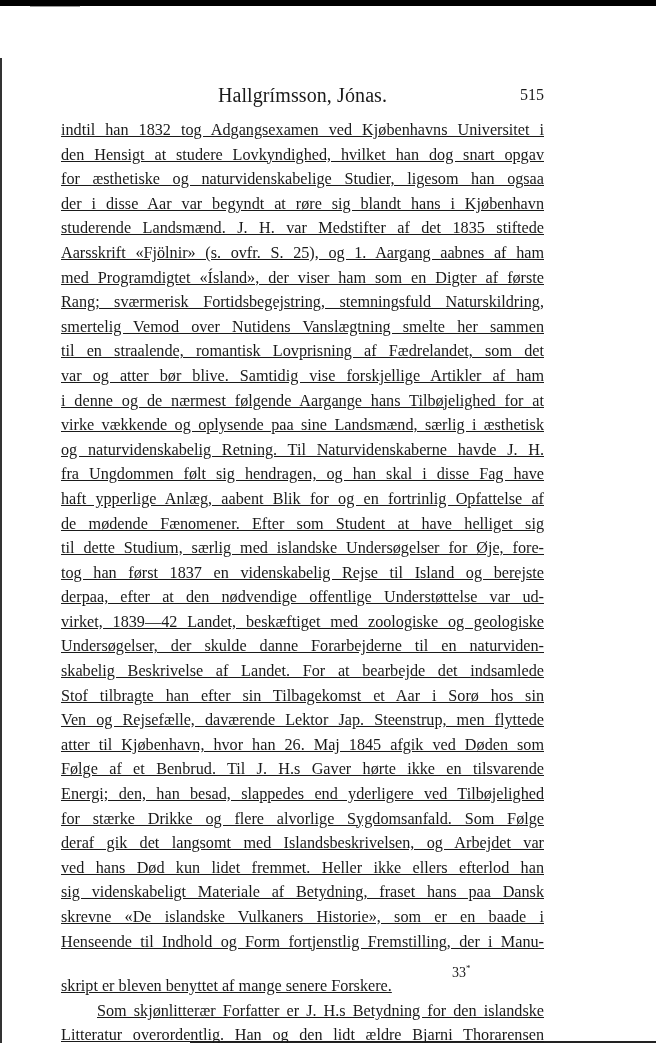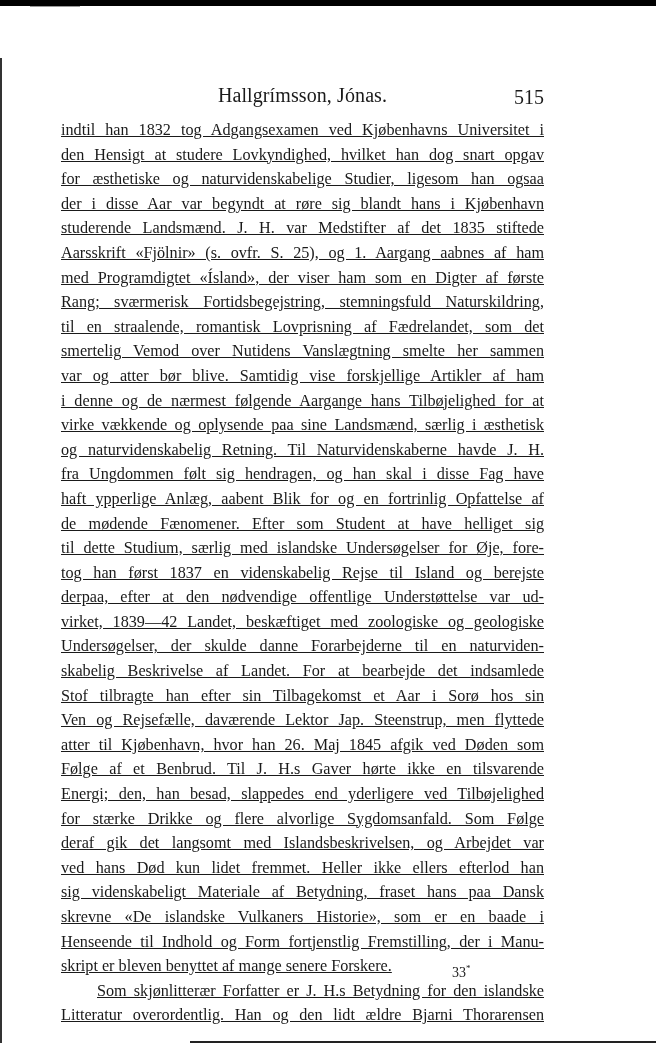--- a/index.html
+++ b/index.html
@@ -12,30 +12,30 @@
   .left-edge { position: absolute; left: 0; top: 58px; width: 2px; height: 985px; background: #333; }
   .bottom-edge { position: absolute; left: 190px; top: 1041px; width: 466px; height: 2px; background: #222; }
   .running-head {
     position: absolute; left: 61px; top: 84px; width: 483px; height: 24px;
   }
   .running-title {
     position: absolute; left: 0; right: 0; text-align: center; top: 0;
     font-size: 20px; letter-spacing: 0.1px;
   }
   .page-number {
-    position: absolute; right: 0; top: 2px; font-size: 20px;
+    position: absolute; right: 0; top: 2px; font-size: 16px;
   }
   .body-text {
     position: absolute; left: 61px; top: 118px; width: 483px;
     font-size: 16.2px; line-height: 24.6px;
   }
   .line {
     display: block; white-space: nowrap; text-align: justify; text-align-last: justify; height: 24.6px; text-decoration: underline;
   }
-  .line.last { text-align-last: left; }
+  .line.last { text-align-last: left; margin-top: 20px; }
   .line.indent { padding-left: 36px; }
   .signature {
     position: absolute; left: 452px; top: 963px; font-size: 14px;
   }
   .signature sup { font-size: 9px; vertical-align: 6px; }
 </style>
 </head>
 <body>
 
 <div class="top-edge"></div>
@@ -50,22 +50,22 @@
 
 <div class="body-text">
   <span class="line">indtil han 1832 tog Adgangsexamen ved Kjøbenhavns Universitet i</span>
   <span class="line">den Hensigt at studere Lovkyndighed, hvilket han dog snart opgav</span>
   <span class="line">for æsthetiske og naturvidenskabelige Studier, ligesom han ogsaa</span>
   <span class="line">der i disse Aar var begyndt at røre sig blandt hans i Kjøbenhavn</span>
   <span class="line">studerende Landsmænd.  J. H. var Medstifter af det 1835 stiftede</span>
   <span class="line">Aarsskrift «Fjölnir» (s. ovfr. S. 25), og 1. Aargang aabnes af ham</span>
   <span class="line">med Programdigtet «Ísland», der viser ham som en Digter af første</span>
   <span class="line">Rang; sværmerisk Fortidsbegejstring, stemningsfuld Naturskildring,</span>
+  <span class="line">smertelig Vemod over Nutidens Vanslægtning smelte her sammen</span>
   <span class="line">til en straalende, romantisk Lovprisning af Fædrelandet, som det</span>
-  <span class="line">smertelig Vemod over Nutidens Vanslægtning smelte her sammen</span>
   <span class="line">var og atter bør blive.  Samtidig vise forskjellige Artikler af ham</span>
   <span class="line">i denne og de nærmest følgende Aargange hans Tilbøjelighed for at</span>
   <span class="line">virke vækkende og oplysende paa sine Landsmænd, særlig i æsthetisk</span>
   <span class="line">og naturvidenskabelig Retning.  Til Naturvidenskaberne havde J. H.</span>
   <span class="line">fra Ungdommen følt sig hendragen, og han skal i disse Fag have</span>
   <span class="line">haft ypperlige Anlæg, aabent Blik for og en fortrinlig Opfattelse af</span>
   <span class="line">de mødende Fænomener.  Efter som Student at have helliget sig</span>
   <span class="line">til dette Studium, særlig med islandske Undersøgelser for Øje, fore-</span>
   <span class="line">tog han først 1837 en videnskabelig Rejse til Island og berejste</span>
   <span class="line">derpaa, efter at den nødvendige offentlige Understøttelse var ud-</span>

